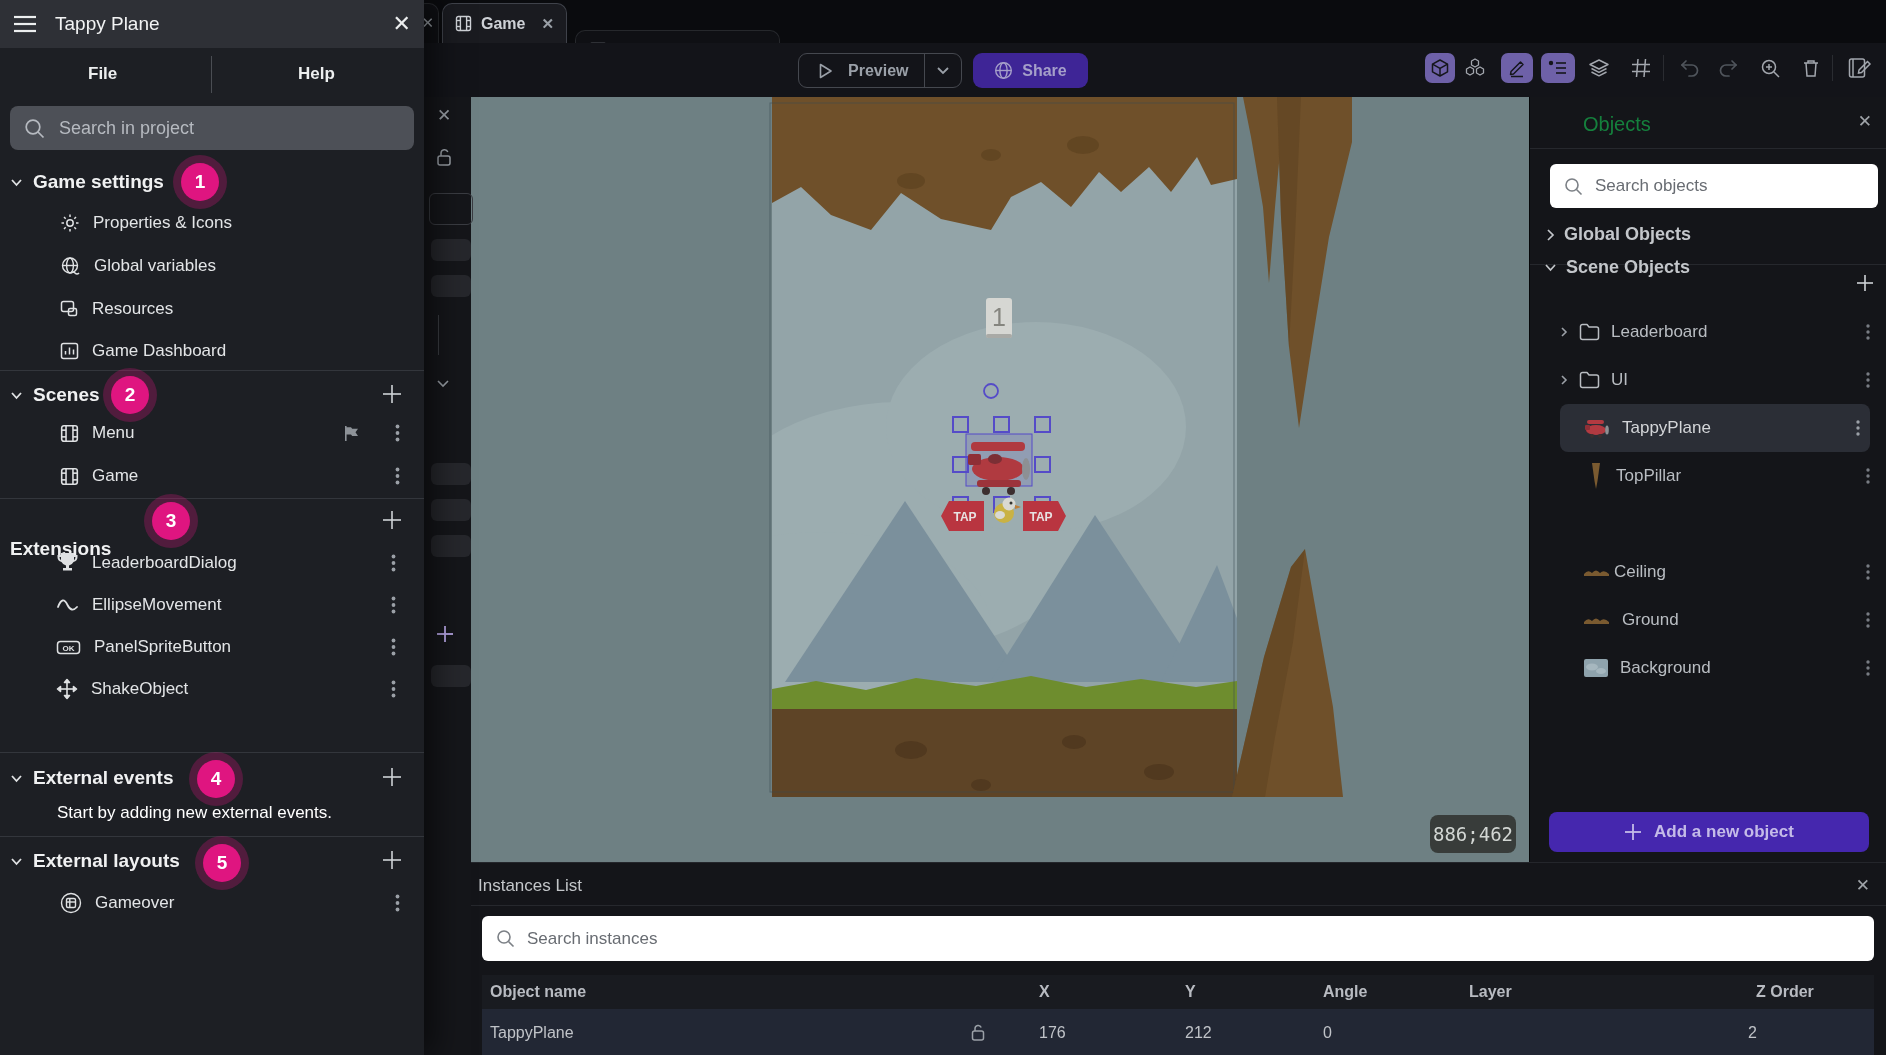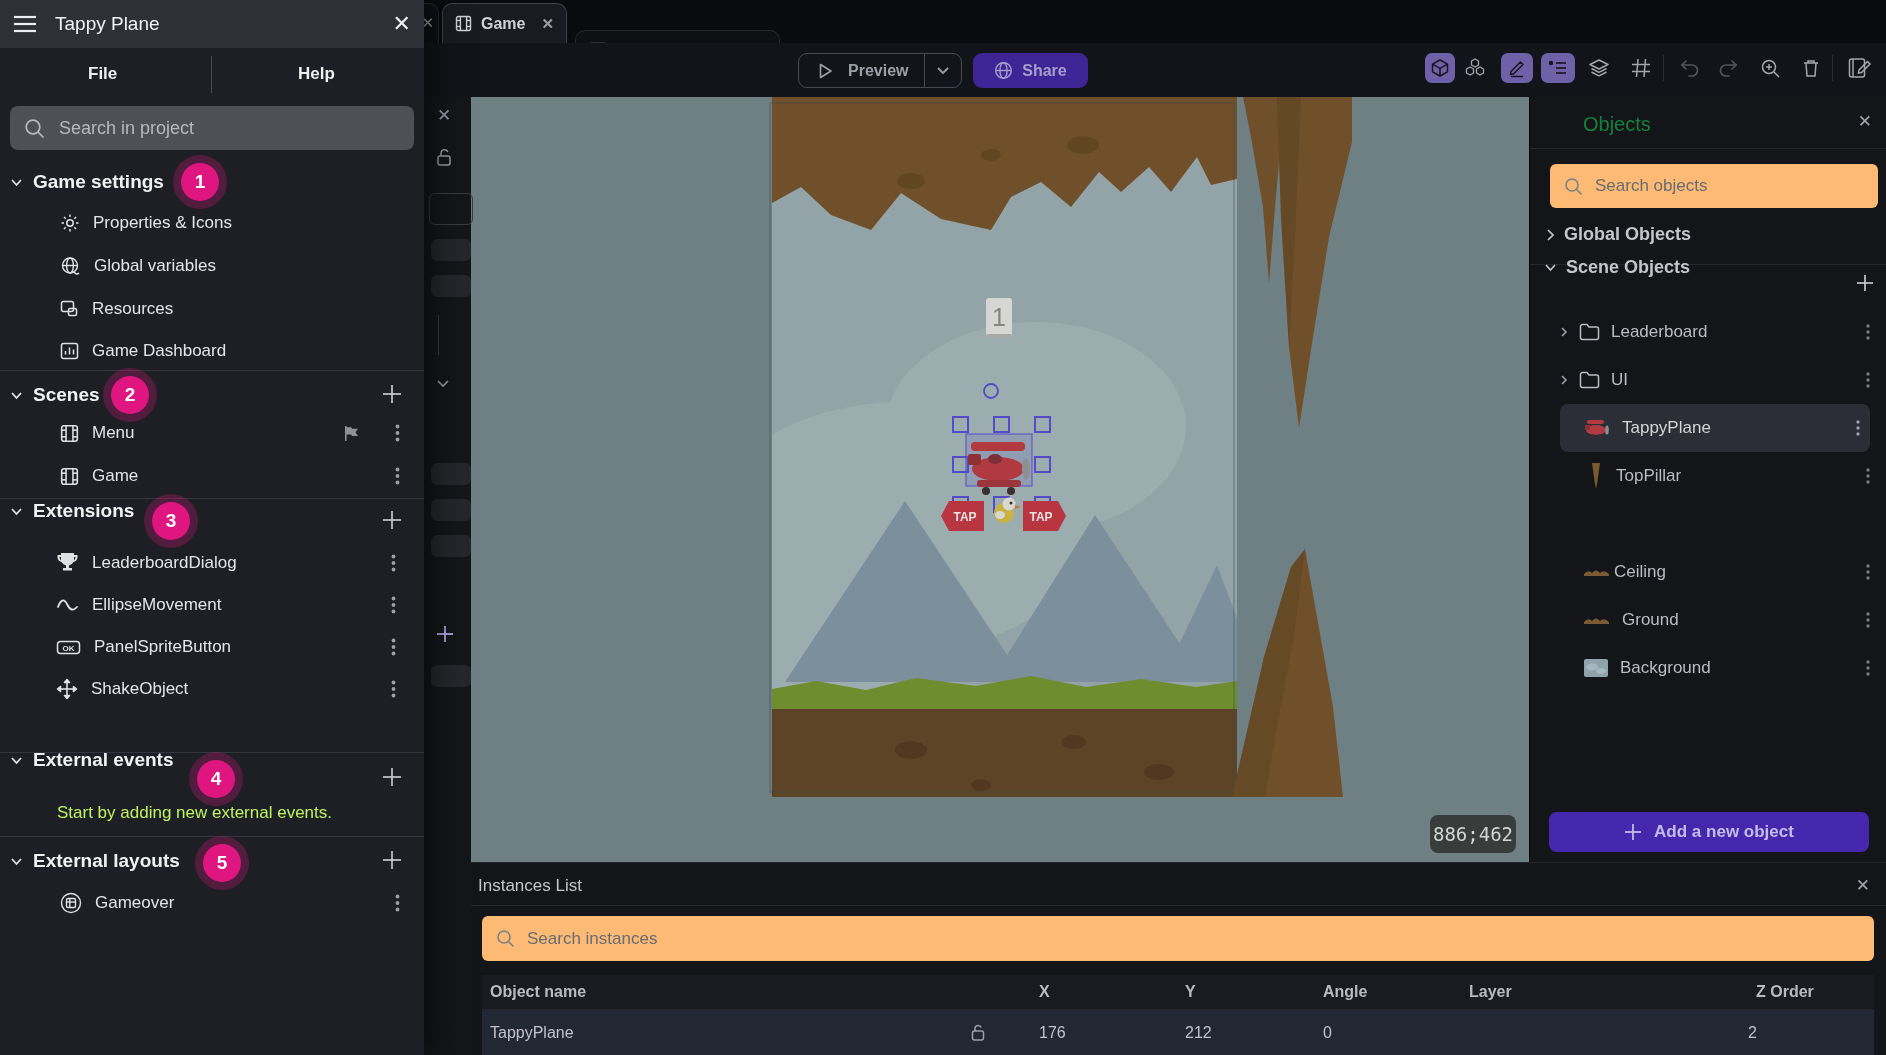--- a/index.html
+++ b/index.html
@@ -35,21 +35,21 @@
       display:flex;align-items:center;justify-content:center;color:#d2d6d3;font-size:19px;
       font-family:"DejaVu Sans Mono",monospace;}
 
   
   .strip{left:424px;top:97px;width:47px;height:958px;background:#15161a;color:#8d9298;}
   .frag{border:1px solid #3a3c42;border-radius:6px;}
 
   
   .objpanel{left:1529px;top:97px;width:357px;height:765px;background:#141519;border-left:1px solid #050608;box-sizing:border-box;}
   .panel-title{font-size:20px;color:#15803d;margin-left:35px;}
-  .searchbox{background:#fdba74;border-radius:6px;display:flex;align-items:center;gap:12px;padding:0 14px;box-sizing:border-box;color:#686c72;font-size:17px;}
+  .searchbox{background:#ffffff;border-radius:6px;display:flex;align-items:center;gap:12px;padding:0 14px;box-sizing:border-box;color:#686c72;font-size:17px;}
   .sect-hd{font-size:18px;font-weight:bold;color:#c3c6ca;display:flex;align-items:center;gap:9px;}
   .objrow{height:48px;display:flex;align-items:center;font-size:17px;color:#b9bdc2;}
   .objrow .kebab{margin-left:auto;}
   .objrow-sel{background:#2b2e36;border-radius:8px;color:#d3d5d8;}
   .hr{background:#26282d;height:1px;}
   .btn-add{left:19px;top:715px;width:320px;height:40px;background:#4527ae;border-radius:8px;
       display:flex;align-items:center;justify-content:center;gap:12px;color:#c4bbe8;font-weight:bold;font-size:17px;}
 
   
   .instpanel{left:471px;top:862px;width:1415px;height:193px;background:#141519;border-top:1px solid #24262b;box-sizing:border-box;}
@@ -65,21 +65,21 @@
   .menu-item{font-size:17px;font-weight:bold;color:#eceeef;}
   .dsearch{left:10px;top:106px;width:404px;height:44px;background:#4d5057;border-radius:8px;display:flex;align-items:center;
       gap:14px;padding:0 14px;box-sizing:border-box;color:#b6bac0;font-size:18px;}
   .sec-hd{display:flex;align-items:center;gap:10px;font-size:19px;font-weight:bold;color:#f0f1f2;height:32px;}
   .drow{display:flex;align-items:center;gap:13px;height:34px;font-size:17px;color:#e3e5e7;left:60px;}
   .badge{width:38px;height:38px;border-radius:50%;background:#df1580;box-shadow:0 0 0 8px rgba(223,21,128,.27);
       color:#fff;font-weight:bold;font-size:19px;display:flex;align-items:center;justify-content:center;}
   .ddiv{left:0;width:424px;height:1px;background:#33363c;}
   .plusbtn{width:24px;height:24px;color:#cfd2d6;display:flex;align-items:center;justify-content:center;}
   .kebab{color:#9ba0a7;}
-  .emptytxt{font-size:17px;color:#bef264;}
+  .emptytxt{font-size:17px;color:#ffffff;}
 </style>
 </head>
 <body>
 
 <div id="root">
 
   <div class="abs tabbar">
     <div class="abs" style="left:415px;top:3px;width:24px;height:40px;background:#0f1014;border:1px solid #26282c;border-bottom:none;border-radius:10px 10px 0 0;box-sizing:border-box;">
       <span style="position:absolute;right:4px;top:10px;color:#9aa0a7;font-size:15px;">✕</span>
     </div>
@@ -619,21 +619,21 @@
       <span>Game</span>
       <svg class="kebab" style="margin-left:auto;" width="5" height="18" viewBox="0 0 5 18" fill="#9ba0a7">
           <circle cx="2.5" cy="2.5" r="1.9"></circle>
           <circle cx="2.5" cy="9" r="1.9"></circle>
           <circle cx="2.5" cy="15.5" r="1.9"></circle>
         </svg>
     </div>
 
     <div class="abs ddiv" style="top:498px;"></div>
 
-    <div class="abs sec-hd" style="left:10px;top:495px;">
+    <div class="abs sec-hd" style="left:10px;top:528px;flex-direction:column;">
       <svg width="13" height="9" viewBox="0 0 13 9" fill="none" stroke="#dfe1e3" stroke-width="1.8">
           <path d="M2 2 L6.5 7 L11 2"></path>
         </svg>
       <span>Extensions</span>
     </div>
     <div class="abs badge" style="left:152px;top:502px;">3</div>
     <div class="abs plusbtn" style="left:380px;top:508px;">
       <svg width="22" height="22" viewBox="0 0 22 22" stroke="#cfd2d6" stroke-width="1.6" fill="none">
           <line x1="11" y1="2" x2="11" y2="20"></line>
           <line x1="2" y1="11" x2="20" y2="11"></line>
@@ -682,21 +682,21 @@
       <span>ShakeObject</span>
       <svg class="kebab" style="margin-left:auto;" width="5" height="18" viewBox="0 0 5 18" fill="#9ba0a7">
           <circle cx="2.5" cy="2.5" r="1.9"></circle>
           <circle cx="2.5" cy="9" r="1.9"></circle>
           <circle cx="2.5" cy="15.5" r="1.9"></circle>
         </svg>
     </div>
 
     <div class="abs ddiv" style="top:752px;"></div>
 
-    <div class="abs sec-hd" style="left:10px;top:744px;">
+    <div class="abs sec-hd" style="left:10px;top:762px;">
       <svg width="13" height="9" viewBox="0 0 13 9" fill="none" stroke="#dfe1e3" stroke-width="1.8">
           <path d="M2 2 L6.5 7 L11 2"></path>
         </svg>
       <span>External events</span>
     </div>
     <div class="abs badge" style="left:197px;top:760px;">4</div>
     <div class="abs plusbtn" style="left:380px;top:765px;">
       <svg width="22" height="22" viewBox="0 0 22 22" stroke="#cfd2d6" stroke-width="1.6" fill="none">
           <line x1="11" y1="2" x2="11" y2="20"></line>
           <line x1="2" y1="11" x2="20" y2="11"></line>

